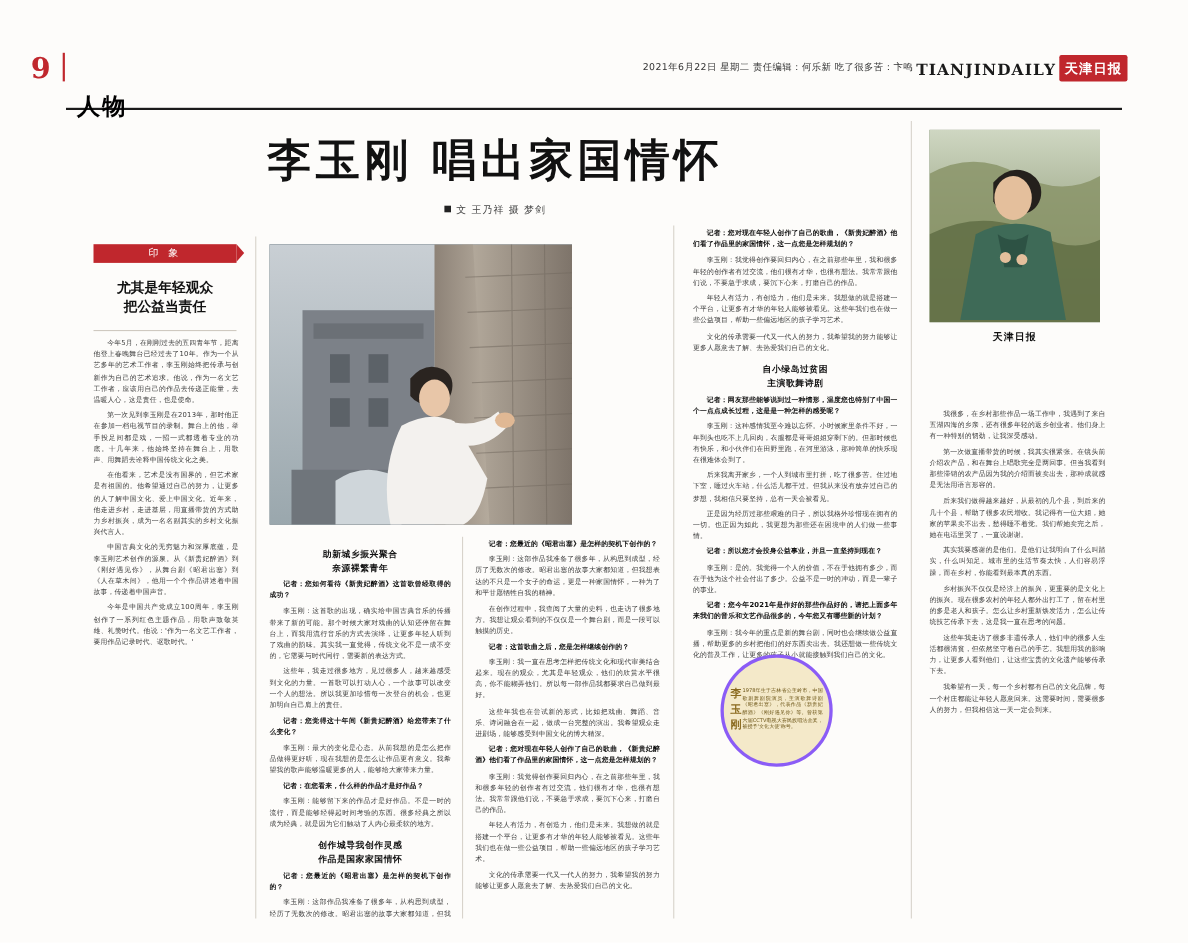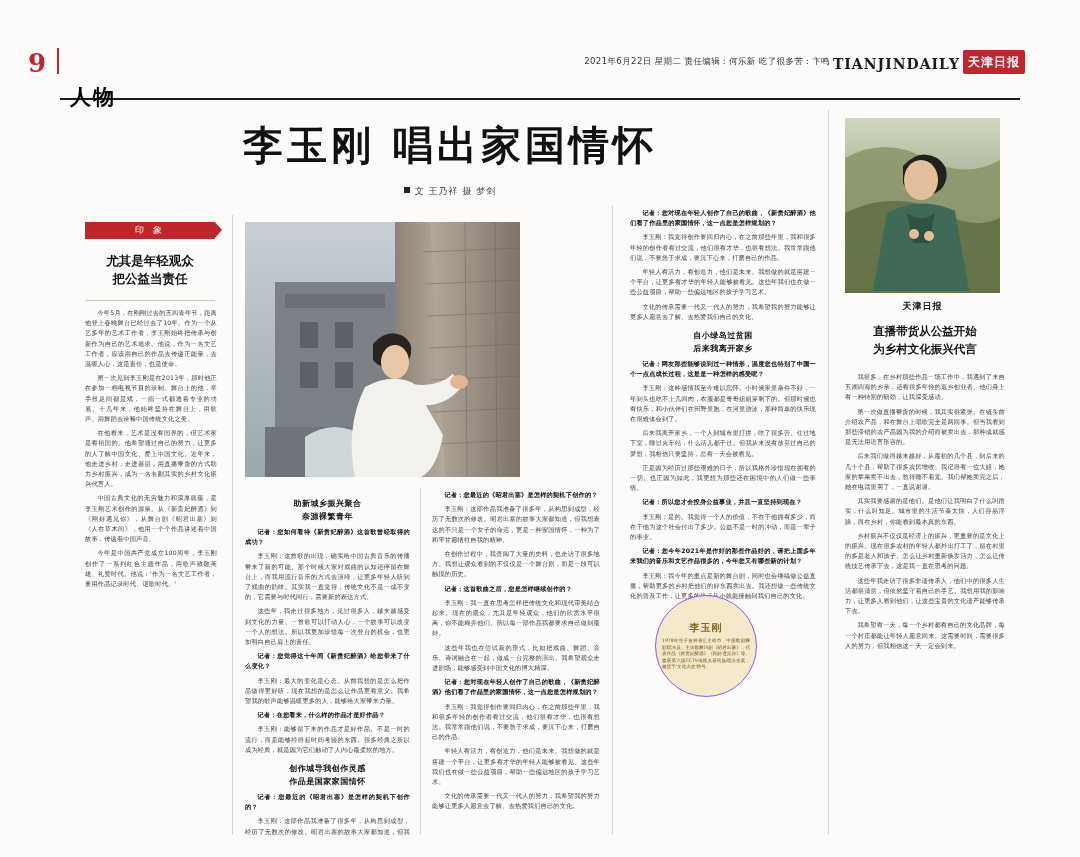--- a/index.html
+++ b/index.html
@@ -36,21 +36,21 @@
 
   
   .photo-main{position:absolute;left:245px;top:222px;width:275px;height:255px;overflow:hidden;background:#6d7c84;}
   .photo-right{position:absolute;left:845px;top:118px;width:155px;height:175px;overflow:hidden;background:#7d8d6a;}
 
   
   .rc-kicker{position:absolute;left:845px;top:300px;width:155px;text-align:center;font-size:9px;font-weight:bold;color:#111;letter-spacing:1px;}
   .rc-title{position:absolute;left:845px;top:322px;width:160px;text-align:center;font-size:11.5px;font-weight:bold;color:#111;line-height:18px;}
 
   
-  .seal{position:absolute;left:655px;top:595px;width:102px;height:102px;border-radius:50%;background:#f4e9c9;border:1px solid #8b5cf6;display:flex;flex-direction:column;align-items:center;justify-content:center;text-align:center;padding:6px;box-sizing:border-box;}
+  .seal{position:absolute;left:655px;top:595px;width:102px;height:102px;border-radius:50%;background:#f4e9c9;border:3px solid #8b5cf6;display:flex;flex-direction:row;align-items:center;justify-content:center;text-align:center;padding:6px;box-sizing:border-box;}
   .seal-name{font-size:10px;font-weight:bold;color:#8a6a1f;margin-bottom:3px;letter-spacing:1px;}
   .seal-text{font-size:4.6px;line-height:6.6px;color:#6d5618;word-break:break-all;text-align:justify;}
 </style>
 </head>
 <body>
 
 <div class="page">
 
   <div class="masthead"></div>
   <div class="page-num">9</div>
@@ -160,21 +160,21 @@
       <p style="margin: 0px 0px 4px; text-indent: 2em;">年轻人有活力，有创造力，他们是未来。我想做的就是搭建一个平台，让更多有才华的年轻人能够被看见。这些年我们也在做一些公益项目，帮助一些偏远地区的孩子学习艺术。</p>
       <p style="margin: 0px 0px 4px; text-indent: 2em;">文化的传承需要一代又一代人的努力，我希望我的努力能够让更多人愿意去了解、去热爱我们自己的文化。</p>
     </div>
 
   <div class="col" id="col3u" style="left:630px;top:208px;width:186px;height:625px;overflow:hidden;">
       <p class="qa" style="margin: 0px 0px 4px; text-indent: 2em;">记者：您对现在年轻人创作了自己的歌曲，《新贵妃醉酒》他们看了作品里的家国情怀，这一点您是怎样规划的？</p>
       <p style="margin: 0px 0px 4px; text-indent: 2em;">李玉刚：我觉得创作要回归内心，在之前那些年里，我和很多年轻的创作者有过交流，他们很有才华，也很有想法。我常常跟他们说，不要急于求成，要沉下心来，打磨自己的作品。</p>
       <p style="margin: 0px 0px 4px; text-indent: 2em;">年轻人有活力，有创造力，他们是未来。我想做的就是搭建一个平台，让更多有才华的年轻人能够被看见。这些年我们也在做一些公益项目，帮助一些偏远地区的孩子学习艺术。</p>
       <p style="margin: 0px 0px 4px; text-indent: 2em;">文化的传承需要一代又一代人的努力，我希望我的努力能够让更多人愿意去了解、去热爱我们自己的文化。</p>
       <span class="sub" style="white-space: pre-line;">自小绿岛过贫困
-后来我离开家乡</span>
+主演歌舞诗剧</span>
       <p class="qa" style="margin: 0px 0px 4px; text-indent: 2em;">记者：网友那些能够说到过一种情形，温度您也特别了中国一个一点点成长过程，这是是一种怎样的感受呢？</p>
       <p style="margin: 0px 0px 4px; text-indent: 2em;">李玉刚：这种感情我至今难以忘怀。小时候家里条件不好，一年到头也吃不上几回肉，衣服都是哥哥姐姐穿剩下的。但那时候也有快乐，和小伙伴们在田野里跑，在河里游泳，那种简单的快乐现在很难体会到了。</p>
       <p style="margin: 0px 0px 4px; text-indent: 2em;">后来我离开家乡，一个人到城市里打拼，吃了很多苦。住过地下室，睡过火车站，什么活儿都干过。但我从来没有放弃过自己的梦想，我相信只要坚持，总有一天会被看见。</p>
       <p style="margin: 0px 0px 4px; text-indent: 2em;">正是因为经历过那些艰难的日子，所以我格外珍惜现在拥有的一切。也正因为如此，我更想为那些还在困境中的人们做一些事情。</p>
       <p class="qa" style="margin: 0px 0px 4px; text-indent: 2em;">记者：所以您才会投身公益事业，并且一直坚持到现在？</p>
       <p style="margin: 0px 0px 4px; text-indent: 2em;">李玉刚：是的。我觉得一个人的价值，不在于他拥有多少，而在于他为这个社会付出了多少。公益不是一时的冲动，而是一辈子的事业。</p>
       <p class="qa" style="margin: 0px 0px 4px; text-indent: 2em;">记者：您今年2021年是作好的那些作品好的，请把上面多年来我们的音乐和文艺作品很多的，今年您又有哪些新的计划？</p>
       <p style="margin: 0px 0px 4px; text-indent: 2em;">李玉刚：我今年的重点是新的舞台剧，同时也会继续做公益直播，帮助更多的乡村把他们的好东西卖出去。我还想做一些传统文化的普及工作，让更多的孩子从小就能接触到我们自己的文化。</p>
     </div>
 
@@ -194,22 +194,20 @@
         <ellipse cx="76" cy="62" rx="17" ry="20" fill="#e4bf9c"></ellipse>
         <path d="M42 95 q34 -18 68 -2 l14 80 l-96 0 z" fill="#3e6a57"></path>
         <path d="M62 95 q14 10 28 0 l-6 30 l-16 0 z" fill="#2d5244"></path>
         <circle cx="69" cy="116" r="5" fill="#e4bf9c"></circle>
           <circle cx="84" cy="118" r="5" fill="#e4bf9c"></circle>
       </g>
     </svg>
   </div>
 
   <div class="rc-kicker">天津日报</div>
-  <div class="rc-title" style="white-space:pre-line;">直播带货从公益开始
-为乡村文化振兴代言</div>
   <div class="col" id="col5" style="left:845px;top:372px;width:160px;height:462px;overflow:hidden;">
       <p style="margin: 0px 0px 4px; text-indent: 2em;">我很多，在乡村那些作品一场工作中，我遇到了来自五湖四海的乡亲，还有很多年轻的返乡创业者。他们身上有一种特别的韧劲，让我深受感动。</p>
       <p style="margin: 0px 0px 4px; text-indent: 2em;">第一次做直播带货的时候，我其实很紧张。在镜头前介绍农产品，和在舞台上唱歌完全是两回事。但当我看到那些滞销的农产品因为我的介绍而被卖出去，那种成就感是无法用语言形容的。</p>
       <p style="margin: 0px 0px 4px; text-indent: 2em;">后来我们做得越来越好，从最初的几个县，到后来的几十个县，帮助了很多农民增收。我记得有一位大姐，她家的苹果卖不出去，愁得睡不着觉。我们帮她卖完之后，她在电话里哭了，一直说谢谢。</p>
       <p style="margin: 0px 0px 4px; text-indent: 2em;">其实我要感谢的是他们。是他们让我明白了什么叫踏实，什么叫知足。城市里的生活节奏太快，人们容易浮躁，而在乡村，你能看到最本真的东西。</p>
       <p style="margin: 0px 0px 4px; text-indent: 2em;">乡村振兴不仅仅是经济上的振兴，更重要的是文化上的振兴。现在很多农村的年轻人都外出打工了，留在村里的多是老人和孩子。怎么让乡村重新焕发活力，怎么让传统技艺传承下去，这是我一直在思考的问题。</p>
       <p style="margin: 0px 0px 4px; text-indent: 2em;">这些年我走访了很多非遗传承人，他们中的很多人生活都很清贫，但依然坚守着自己的手艺。我想用我的影响力，让更多人看到他们，让这些宝贵的文化遗产能够传承下去。</p>
       <p style="margin: 0px 0px 4px; text-indent: 2em;">我希望有一天，每一个乡村都有自己的文化品牌，每一个村庄都能让年轻人愿意回来。这需要时间，需要很多人的努力，但我相信这一天一定会到来。</p>
     </div>
 

